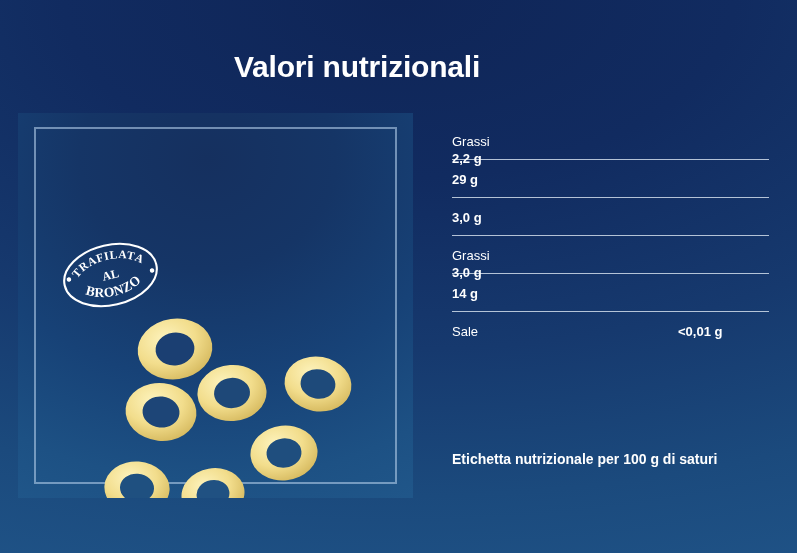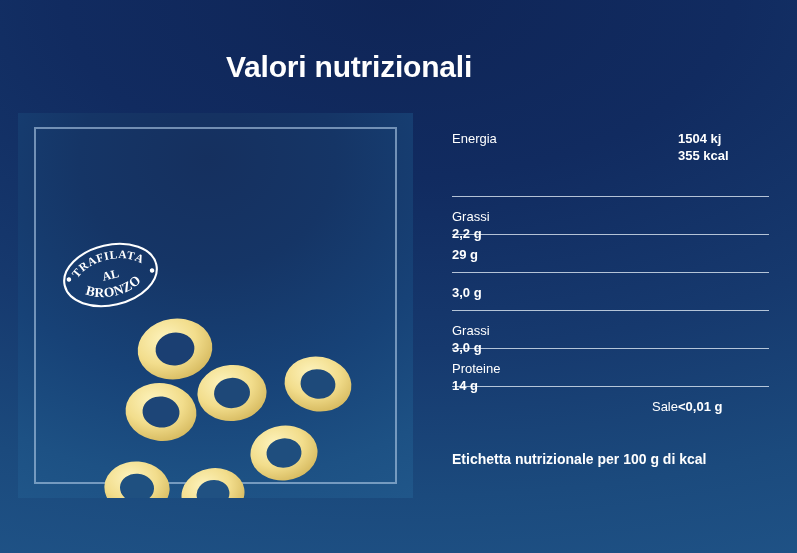--- a/index.html
+++ b/index.html
@@ -34,20 +34,21 @@
     position: absolute;
     left: 0;
     top: 52px;
     width: 698px;
     text-align: center;
     color: #ffffff;
     font-size: 30px;
     font-weight: bold;
     letter-spacing: -0.2px;
     line-height: 1;
+    padding-left: 8px;
   }
 
   
   #product-panel {
     position: absolute;
     left: 18px;
     top: 113px;
     width: 395px;
     height: 385px;
     background:
@@ -114,21 +115,21 @@
     color: #ffffff;
     font-size: 13px;
     line-height: 17px;
     font-weight: bold;
     white-space: nowrap;
   }
   .nut-value .v2 { display: block; }
 
   .r-energia { height: 75px; padding-top: 8px; }
   .r-std     { height: 38px; padding-top: 11px; flex-direction: column; }
-  .r-sale    { height: 36px; padding-top: 11px; border-bottom: none; text-align: right; }
+  .r-sale    { height: 36px; padding-top: 11px; border-bottom: none; }
 
   #table-footer {
     position: absolute;
     left: 452px;
     top: 450px;
     color: #ffffff;
     font-size: 14px;
     font-weight: bold;
     line-height: 18px;
     white-space: nowrap;
@@ -217,27 +218,20 @@
       <svg viewBox="0 0 100 82" xmlns="http://www.w3.org/2000/svg">
         <ellipse cx="50" cy="41" rx="48" ry="39" fill="url(#rg1)"></ellipse>
         <ellipse cx="50" cy="41" rx="25" ry="21" fill="#205182"></ellipse>
       </svg>
     </div>
 
   </div>
 
   <div id="nutrition-table">
 
-    <div class="nut-row r-energia">
-      <div class="nut-label">Energia</div>
-      <div class="nut-value">
-        <span>1504 kj</span>
-        <span class="v2">355 kcal</span>
-      </div>
-    </div>
 
     <div class="nut-row r-std">
       <div class="nut-label">Grassi</div>
       <div class="nut-value">2,2 g</div>
     </div>
 
 
     <div class="nut-row r-std">
       <div class="nut-value">29 g</div>
     </div>
@@ -245,26 +239,25 @@
     <div class="nut-row r-std">
       <div class="nut-value">3,0 g</div>
     </div>
 
     <div class="nut-row r-std">
       <div class="nut-label">Grassi</div>
       <div class="nut-value">3,0 g</div>
     </div>
 
     <div class="nut-row r-std">
-      <div class="nut-label">Proteine</div>
       <div class="nut-value">14 g</div>
     </div>
 
     <div class="nut-row r-sale">
       <div class="nut-label">Sale</div>
       <div class="nut-value">&lt;0,01 g</div>
     </div>
 
   </div>
 
-  <div id="table-footer">Etichetta nutrizionale per 100 g di kcal</div>
+  <div id="table-footer">Etichetta nutrizionale per 100 g di saturi</div>
 
 </div>
 
 </body></html>

